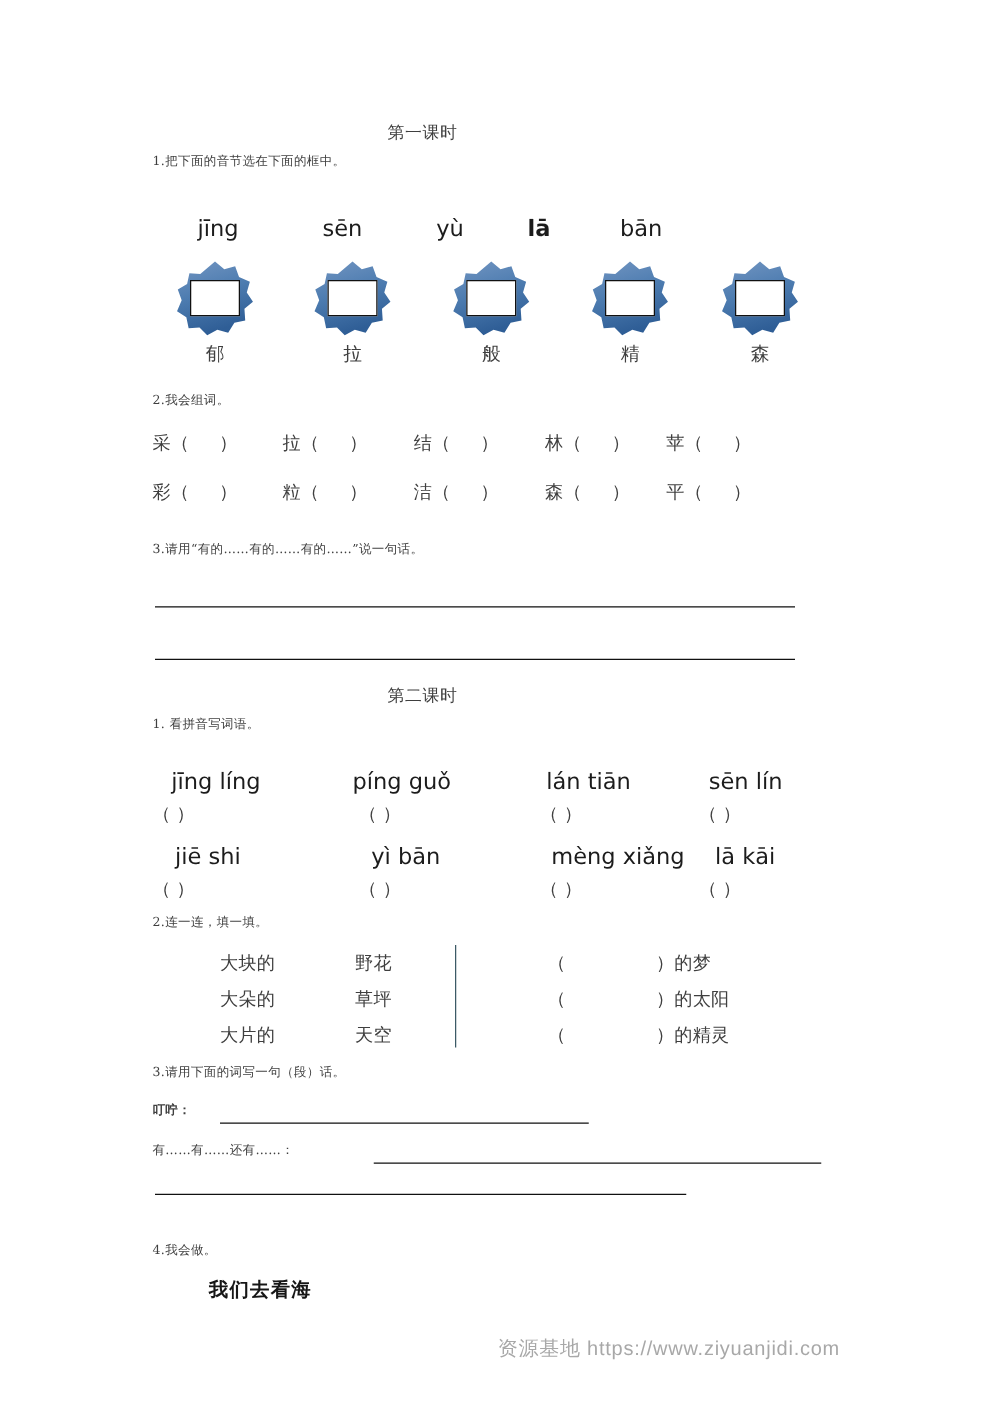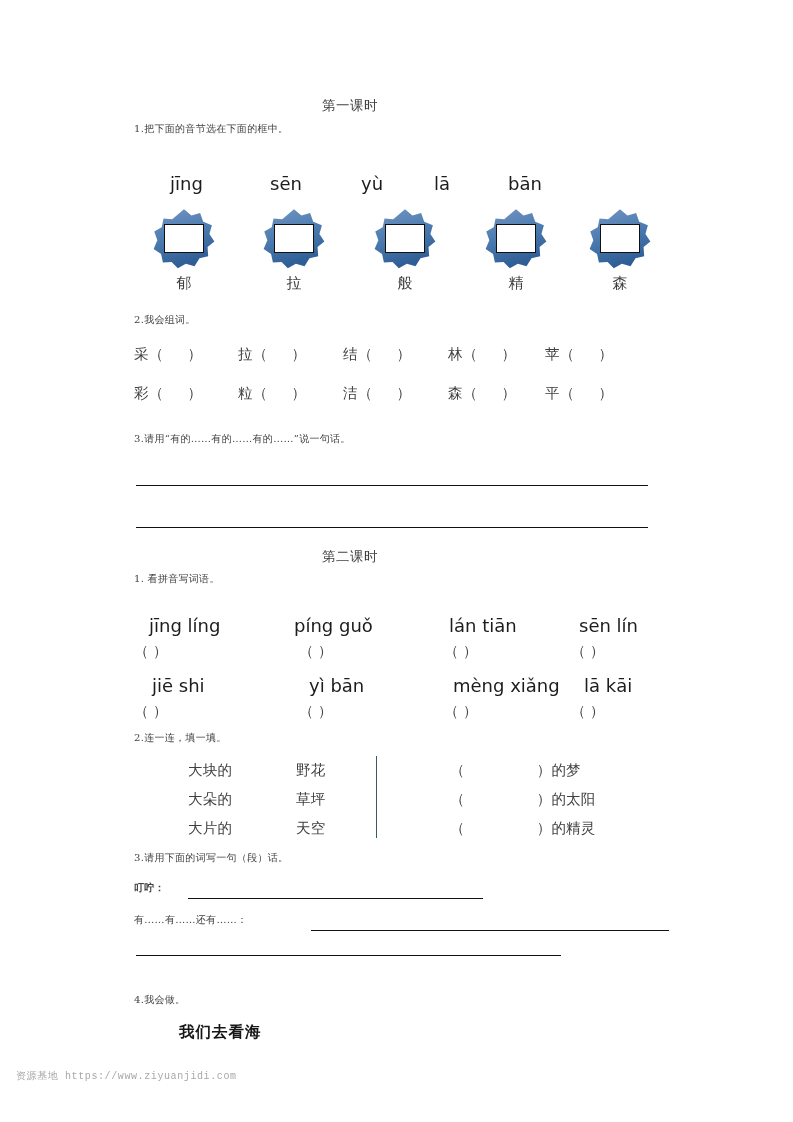--- a/index.html
+++ b/index.html
@@ -10,21 +10,21 @@
   body {
     width: 793px;
     height: 1122px;
     position: relative;
     font-family: "DejaVu Serif", "Liberation Serif", serif;
     color: #3a3a3a;
     overflow: hidden;
   }
   .page {
     position: absolute;
-    left: 16px; top: 0;
+    left: 4px; top: 0;
     width: 668px;
     height: 1122px;
   }
   
   .lesson-title {
     position: absolute;
     width: 100%;
     text-align: center;
     font-size: 13.5px;
     color: #3f3f3f;
@@ -70,23 +70,23 @@
   .bold-title {
     position: absolute;
     font-size: 15.5px;
     font-weight: bold;
     color: #161616;
     letter-spacing: 1px;
   }
   .watermark {
     position: absolute;
     width: 100%;
-    text-align: left;
-    font-family: Liberation Mono, monospace;
-    font-size: 10px;
+    text-align: right;
+    font-family: Liberation Sans, sans-serif;
+    font-size: 16px;
     color: #a8a8a8;
     letter-spacing: 0.6px;
   }
   
   .star-wrap {
     position: absolute;
     width: 62px;
     height: 62px;
   }
   .star-wrap svg {
@@ -121,21 +121,21 @@
 
 <div class="page">
 
   <div class="lesson-title" style="top:97px;">第一课时</div>
 
   <div class="q-label" style="left:118px; top:122px;">1.把下面的音节选在下面的框中。</div>
 
   <div class="pinyin" style="left:154px; top:173px;">jīng</div>
   <div class="pinyin" style="left:254px; top:173px;">sēn</div>
   <div class="pinyin" style="left:345px; top:173px;">yù</div>
-  <div class="pinyin" style="left:418px; top:173px;">lā</div>
+  <div class="pinyin" style="left:418px; top:173px;font-weight:bold;">lā</div>
   <div class="pinyin" style="left:492px; top:173px;">bān</div>
 
   <div class="star-wrap" style="left:137px; top:208px;">
     <svg viewBox="0 0 100 100">
       <defs>
         <linearGradient id="sg0" x1="0" y1="0" x2="0.3" y2="1">
           <stop offset="0%" stop-color="#7396c2"></stop>
           <stop offset="50%" stop-color="#4d7cb0"></stop>
           <stop offset="100%" stop-color="#2f5e96"></stop>
         </linearGradient>

